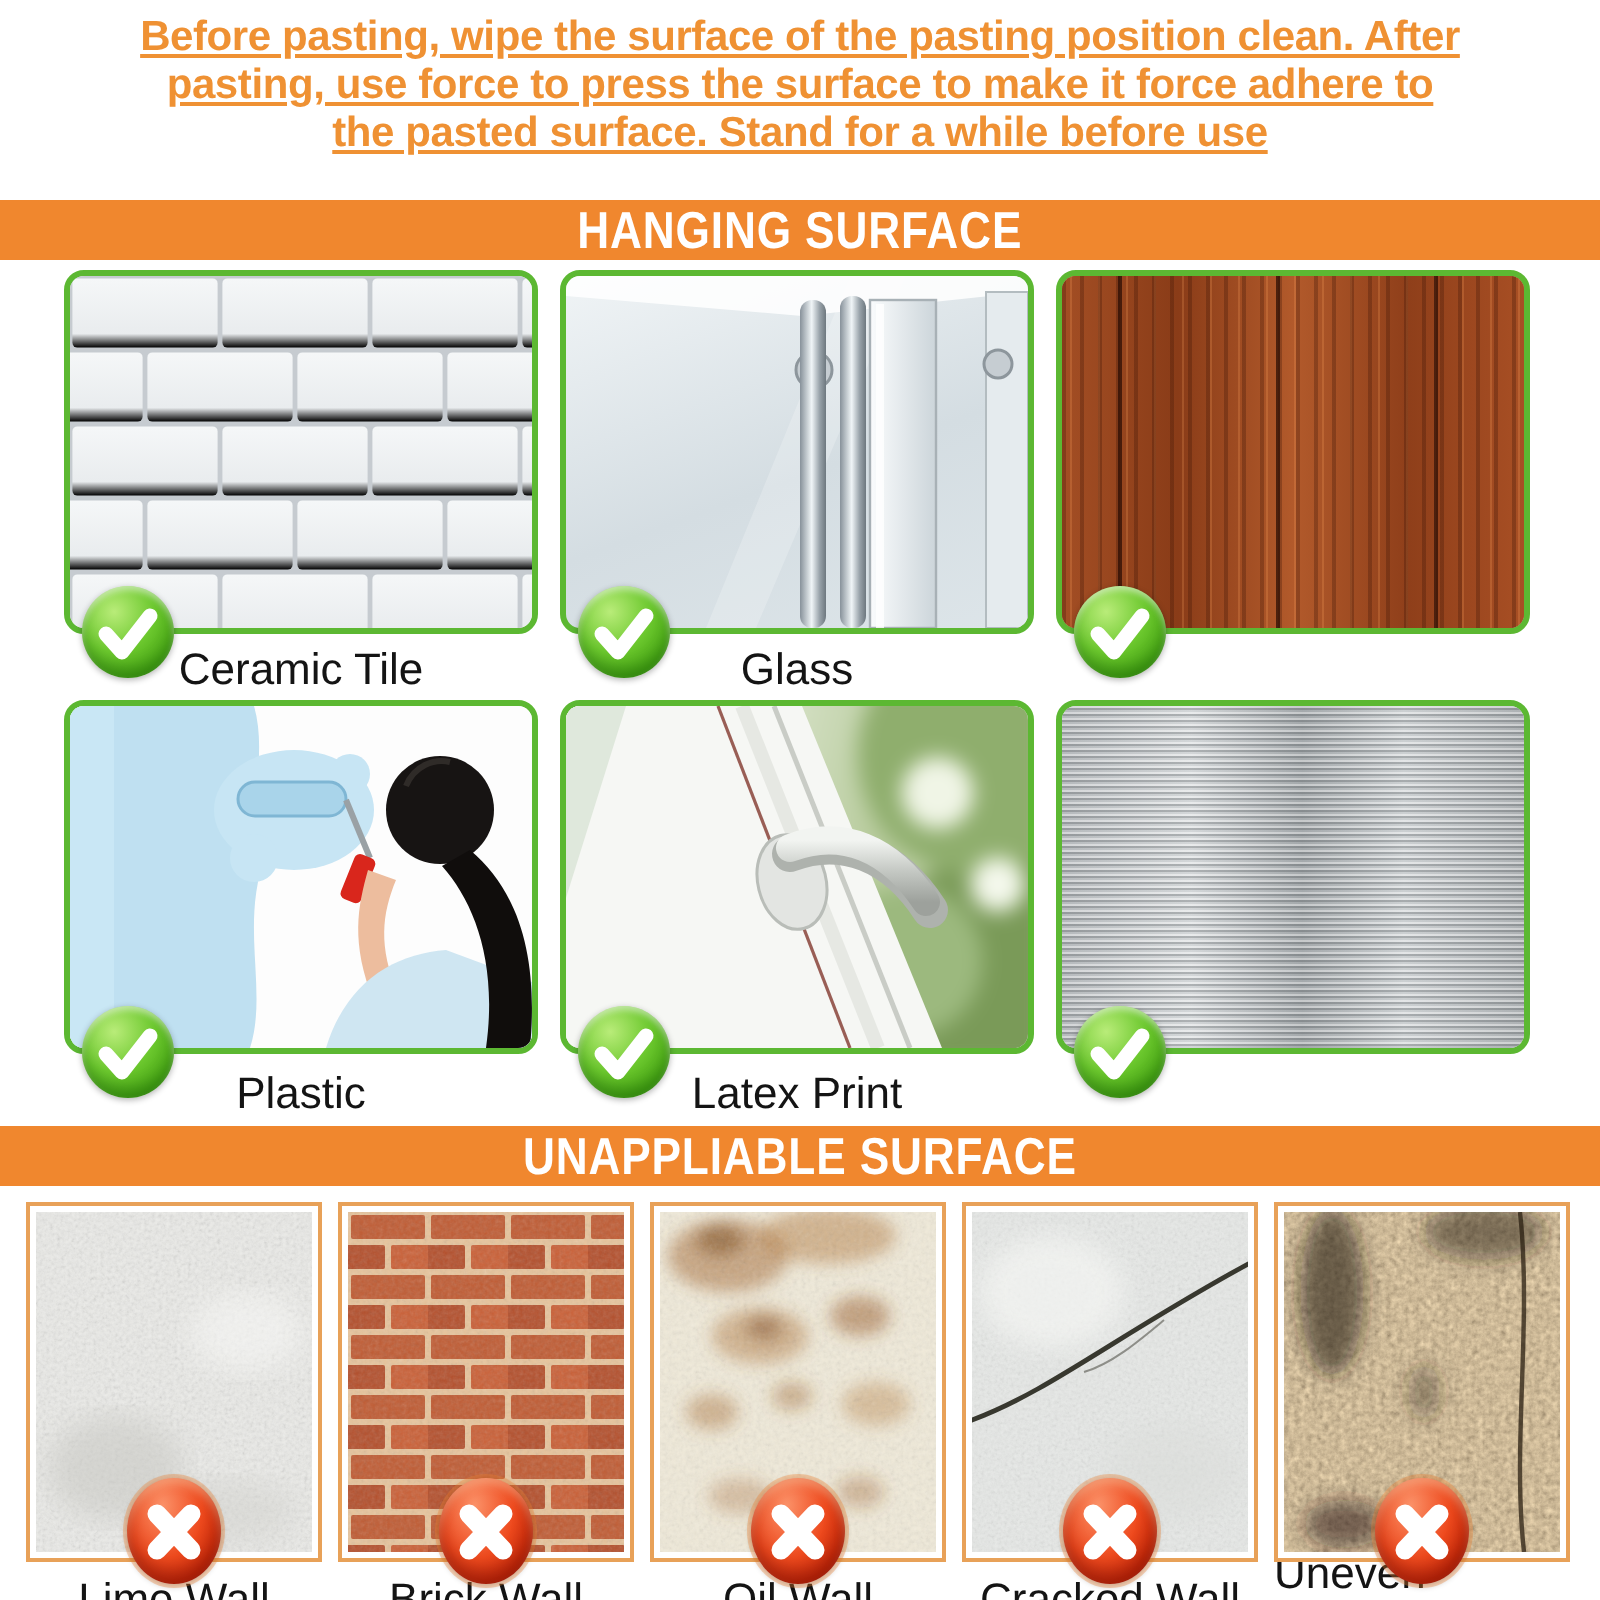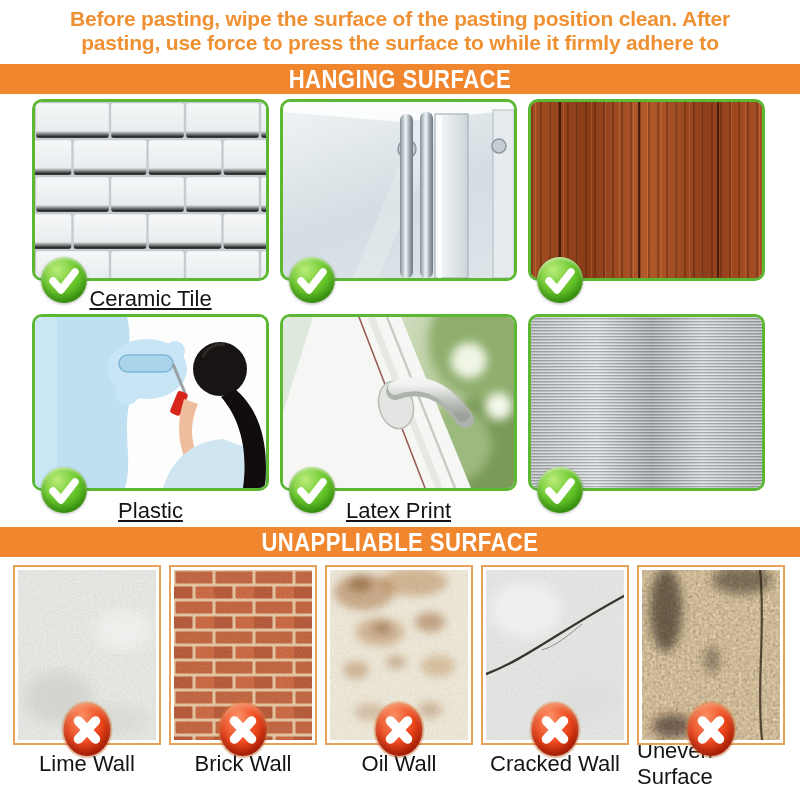--- a/index.html
+++ b/index.html
@@ -1,38 +1,38 @@
 <!DOCTYPE html>
 <html><head>
 <meta charset="utf-8">
 <style>
   html,body{margin:0;padding:0;}
   body{width:800px;height:800px;background:#fff;overflow:hidden;
        font-family:"Liberation Sans", sans-serif;}
 
   
   .intro{padding-top:7px;text-align:center;color:#ef9133;font-weight:bold;
-         font-size:21px;line-height:24px;letter-spacing:-0.2px;}
+         font-size:21px;line-height:24px;letter-spacing:-0.2px;text-decoration:underline;}
 
   
   .banner{height:30px;background:#f0872e;display:flex;align-items:center;justify-content:center;}
-  .banner-1{margin-top:9px;}
+  .banner-1{margin-top:21px;}
   .banner .txt{color:#fff;font-weight:bold;font-size:26px;letter-spacing:0.5px;
                transform:scaleX(0.85);white-space:nowrap;}
 
   
   .grid-row{display:flex;gap:11px;padding:0 32px;}
   .grid-row-1{margin-top:5px;}
   .gcell{width:237px;display:flex;flex-direction:column;}
   .gimg{position:relative;height:182px;}
   .grid-row-2 .gimg{height:177px;}
   .gframe{position:absolute;inset:0;border:3px solid #5cb832;border-radius:10px;
           overflow:hidden;background:#eef0f2;}
   .gcap{height:30px;display:flex;align-items:center;justify-content:center;
-        font-size:22px;color:#141414;padding-top:3px;text-decoration:underline;}
+        font-size:22px;color:#141414;padding-top:3px;}
   .grid-row-2 + .caps-2 .gcap{height:33px;}
   .caps-row{display:flex;gap:11px;padding:0 32px;}
   .caps-row .gcap{width:237px;}
 
   
   .badge-check{position:absolute;left:9px;bottom:-22px;width:46px;height:46px;border-radius:50%;
     z-index:3;
     background:radial-gradient(circle at 35% 28%, #b9ec79, #6cc82e 45%, #44a311 78%, #2f8a05);
     box-shadow:inset 0 -5px 7px rgba(0,60,0,.28), inset 0 2px 3px rgba(255,255,255,.55),
                0 1px 3px rgba(0,0,0,.3);}
@@ -80,21 +80,22 @@
       radial-gradient(circle at 72% 72%, #9cb97e 0 16%, transparent 17%),
       radial-gradient(circle at 86% 18%, #8fae6d 0 22%, transparent 23%),
       radial-gradient(circle at 92% 82%, #7a9a58 0 26%, transparent 27%),
       linear-gradient(105deg,#f2ede4 0 18%,#dde6d0 35%,#b7cb9c 62%,#cfdebc);}
 </style>
 </head>
 <body>
 
 <div class="intro">
   <div>Before pasting, wipe the surface of the pasting position clean. After</div>
-  <div>pasting, use force to press the surface to while it firmly adhere to</div>
+  <div>pasting, use force to press the surface to make it force adhere to</div>
+  <div>the pasted surface. Stand for a while before use</div>
 </div>
 
 <div class="banner banner-1">
   <span class="txt">HANGING SURFACE</span>
 </div>
 
 <div class="grid-row grid-row-1">
 
   <div class="gcell">
     <div class="gimg">
@@ -173,20 +174,21 @@
         <svg viewBox="0 0 46 46">
             <path d="M12 24 L20 33 L34 15" fill="none" stroke="#ffffff" stroke-width="7.5" stroke-linecap="round" stroke-linejoin="round"></path>
           </svg>
       </div>
     </div>
   </div>
 </div>
 
 <div class="caps-row">
   <div class="gcap">Ceramic Tile</div>
+  <div class="gcap">Glass</div>
 </div>
 
 <div class="grid-row grid-row-2">
 
   <div class="gcell">
     <div class="gimg">
       <div class="gframe">
         <div class="tex">
           <svg viewBox="0 0 231 171" preserveAspectRatio="none">
             <rect width="231" height="171" fill="#fdfdfd"></rect>

